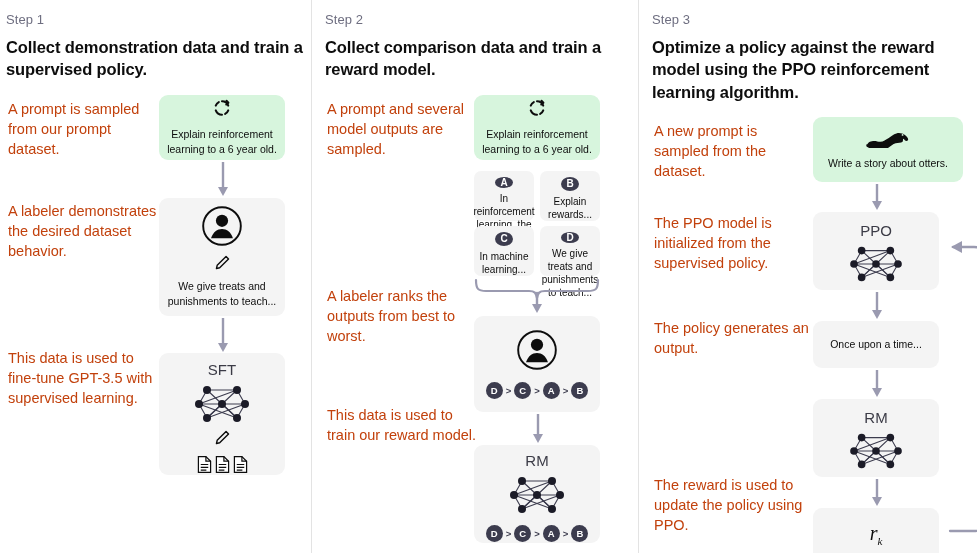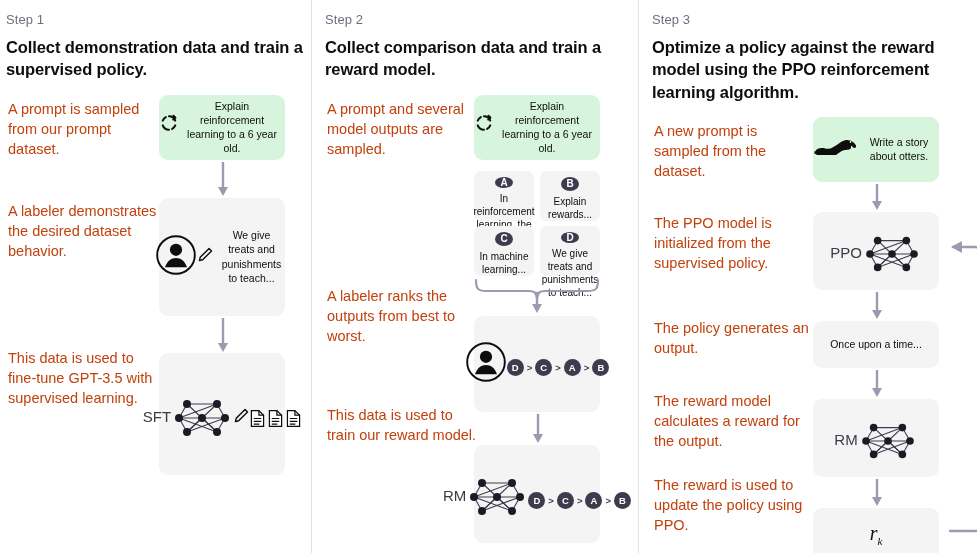--- a/index.html
+++ b/index.html
@@ -29,21 +29,21 @@
 
   .body{position:relative;margin-top:14px;height:430px;}
   .desc{
     position:absolute;font-size:14.5px;line-height:1.38;color:#c2410c;
     width:150px;
   }
   .col3 .desc{width:158px;}
 
   .card{
     box-sizing:border-box;border-radius:9px;background:#f4f4f4;
-    display:flex;flex-direction:row;align-items:center;justify-content:center;
+    display:flex;flex-direction:column;align-items:center;justify-content:center;
     text-align:center;
   }
   .card.green{background:#d7f5dd;}
   .card-text{font-size:10.5px;line-height:1.35;color:#0d0d0d;padding:0 8px;}
   .card-title{font-size:15px;color:#3b3b46;margin-bottom:3px;}
 
   .arrow{position:absolute;width:10px;}
   .arrow svg{display:block;}
 
   .nn{display:block;}
@@ -284,24 +284,23 @@
   </div>
 
   <div class="col col3">
     <div class="step-label">Step 3</div>
     <div class="step-title">Optimize a policy against the reward model using the PPO reinforcement learning algorithm.</div>
 
     <div class="body" style="margin-top:6px;">
       <div class="desc" style="left:2px;top:12px;">A new prompt is sampled from the dataset.</div>
       <div class="desc" style="left:2px;top:104px;">The PPO model is initialized from the supervised policy.</div>
       <div class="desc" style="left:2px;top:209px;">The policy generates an output.</div>
-      <div class="desc" style="left:2px;top:282px;">The reward model calculates a reward for the output.</div>
       <div class="desc" style="left:2px;top:366px;">The reward is used to update the policy using PPO.</div>
 
-      <div class="card green" style="position:absolute;left:161px;top:8px;width:126px;height:65px;">
+      <div class="card green" style="position:absolute;left:161px;top:8px;width:150px;height:65px;">
         <span style="margin-bottom:4px;">
           <svg width="46" height="20" viewBox="0 0 60 26" fill="#0d0d0d">
             <path d="M3 22c1-4 5-5 9-5 3 0 5 1 8 1 4 0 7-3 11-5 3-2 6-5 10-6 4-1 8 0 11 2 3 2 5 5 4 7-1 1-3 1-4 0-1-1-1-2-2-2-1 1 0 3-1 4-2 2-6 1-9 2-4 1-6 4-10 6-4 2-9 3-14 3-4 0-8-1-11-3-1-1-2-2-1-4z"></path>
             <path d="M2 21c-1 2 0 4 2 4 1 0 2-1 2-2s-1-2-2-2z"></path>
             <circle cx="49" cy="9" r="1.2" fill="#d7f5dd"></circle>
             <path d="M20 21c0 2 1 4 2 4M30 19c0 2 1 4 2 4"></path>
           </svg>
         </span>
         <div class="card-text">Write a story about otters.</div>
       </div>

